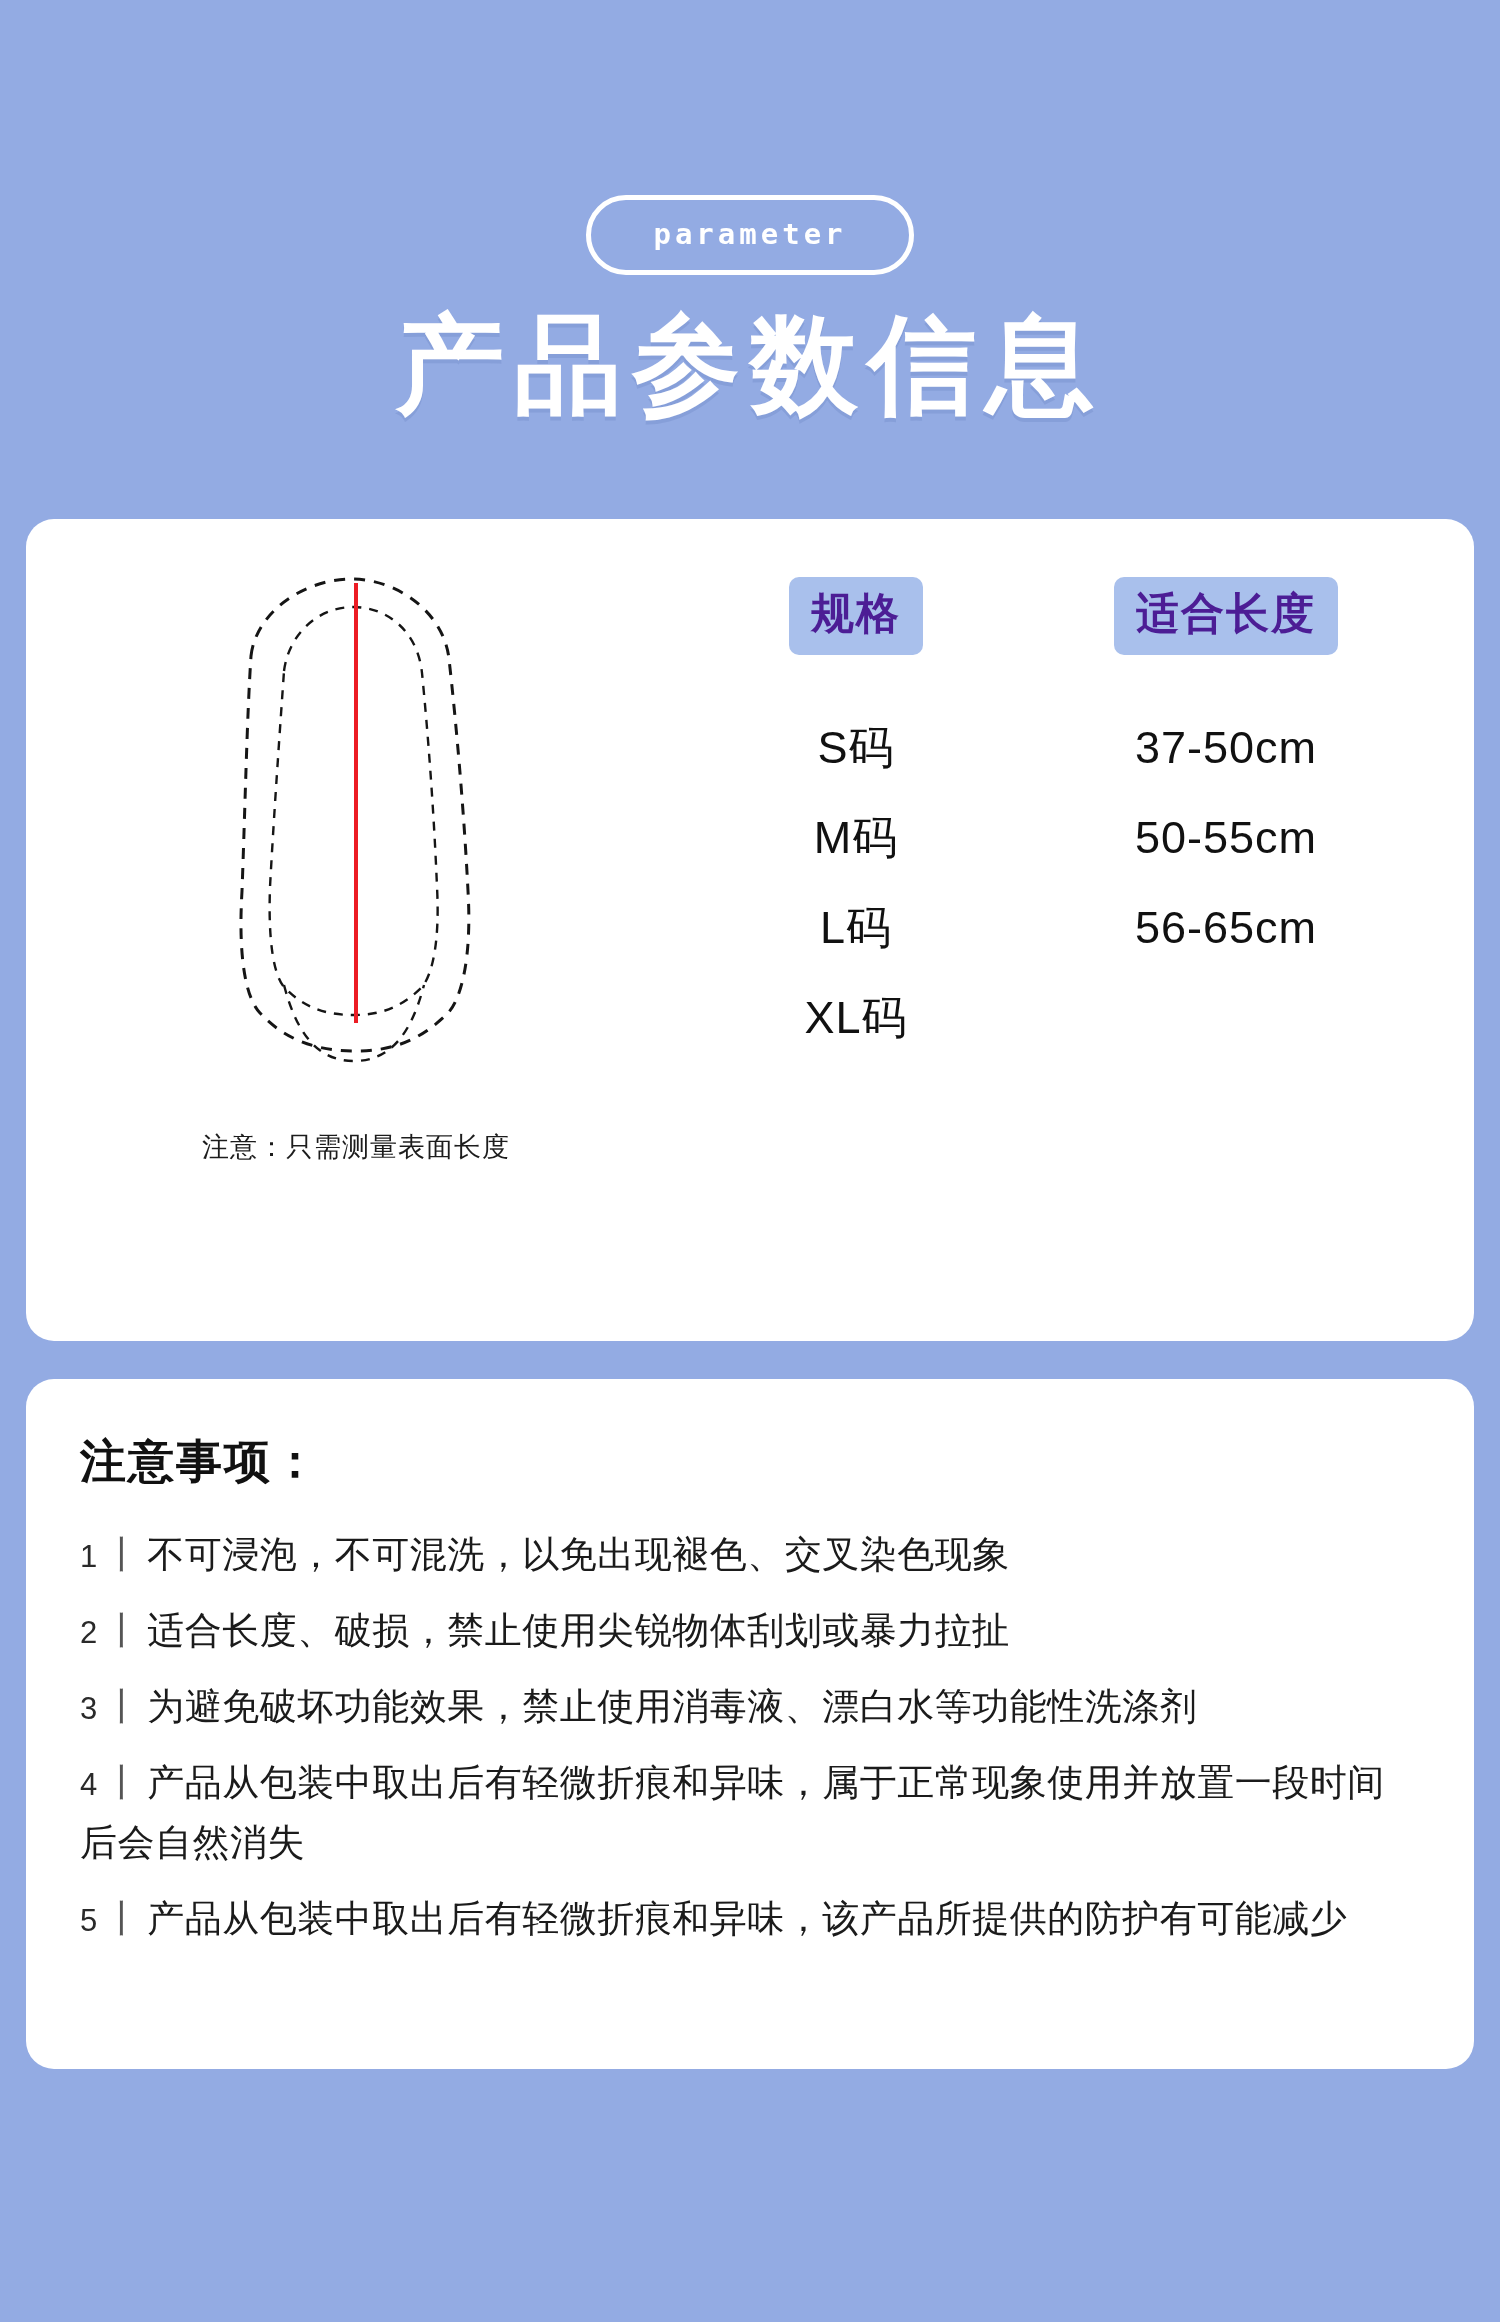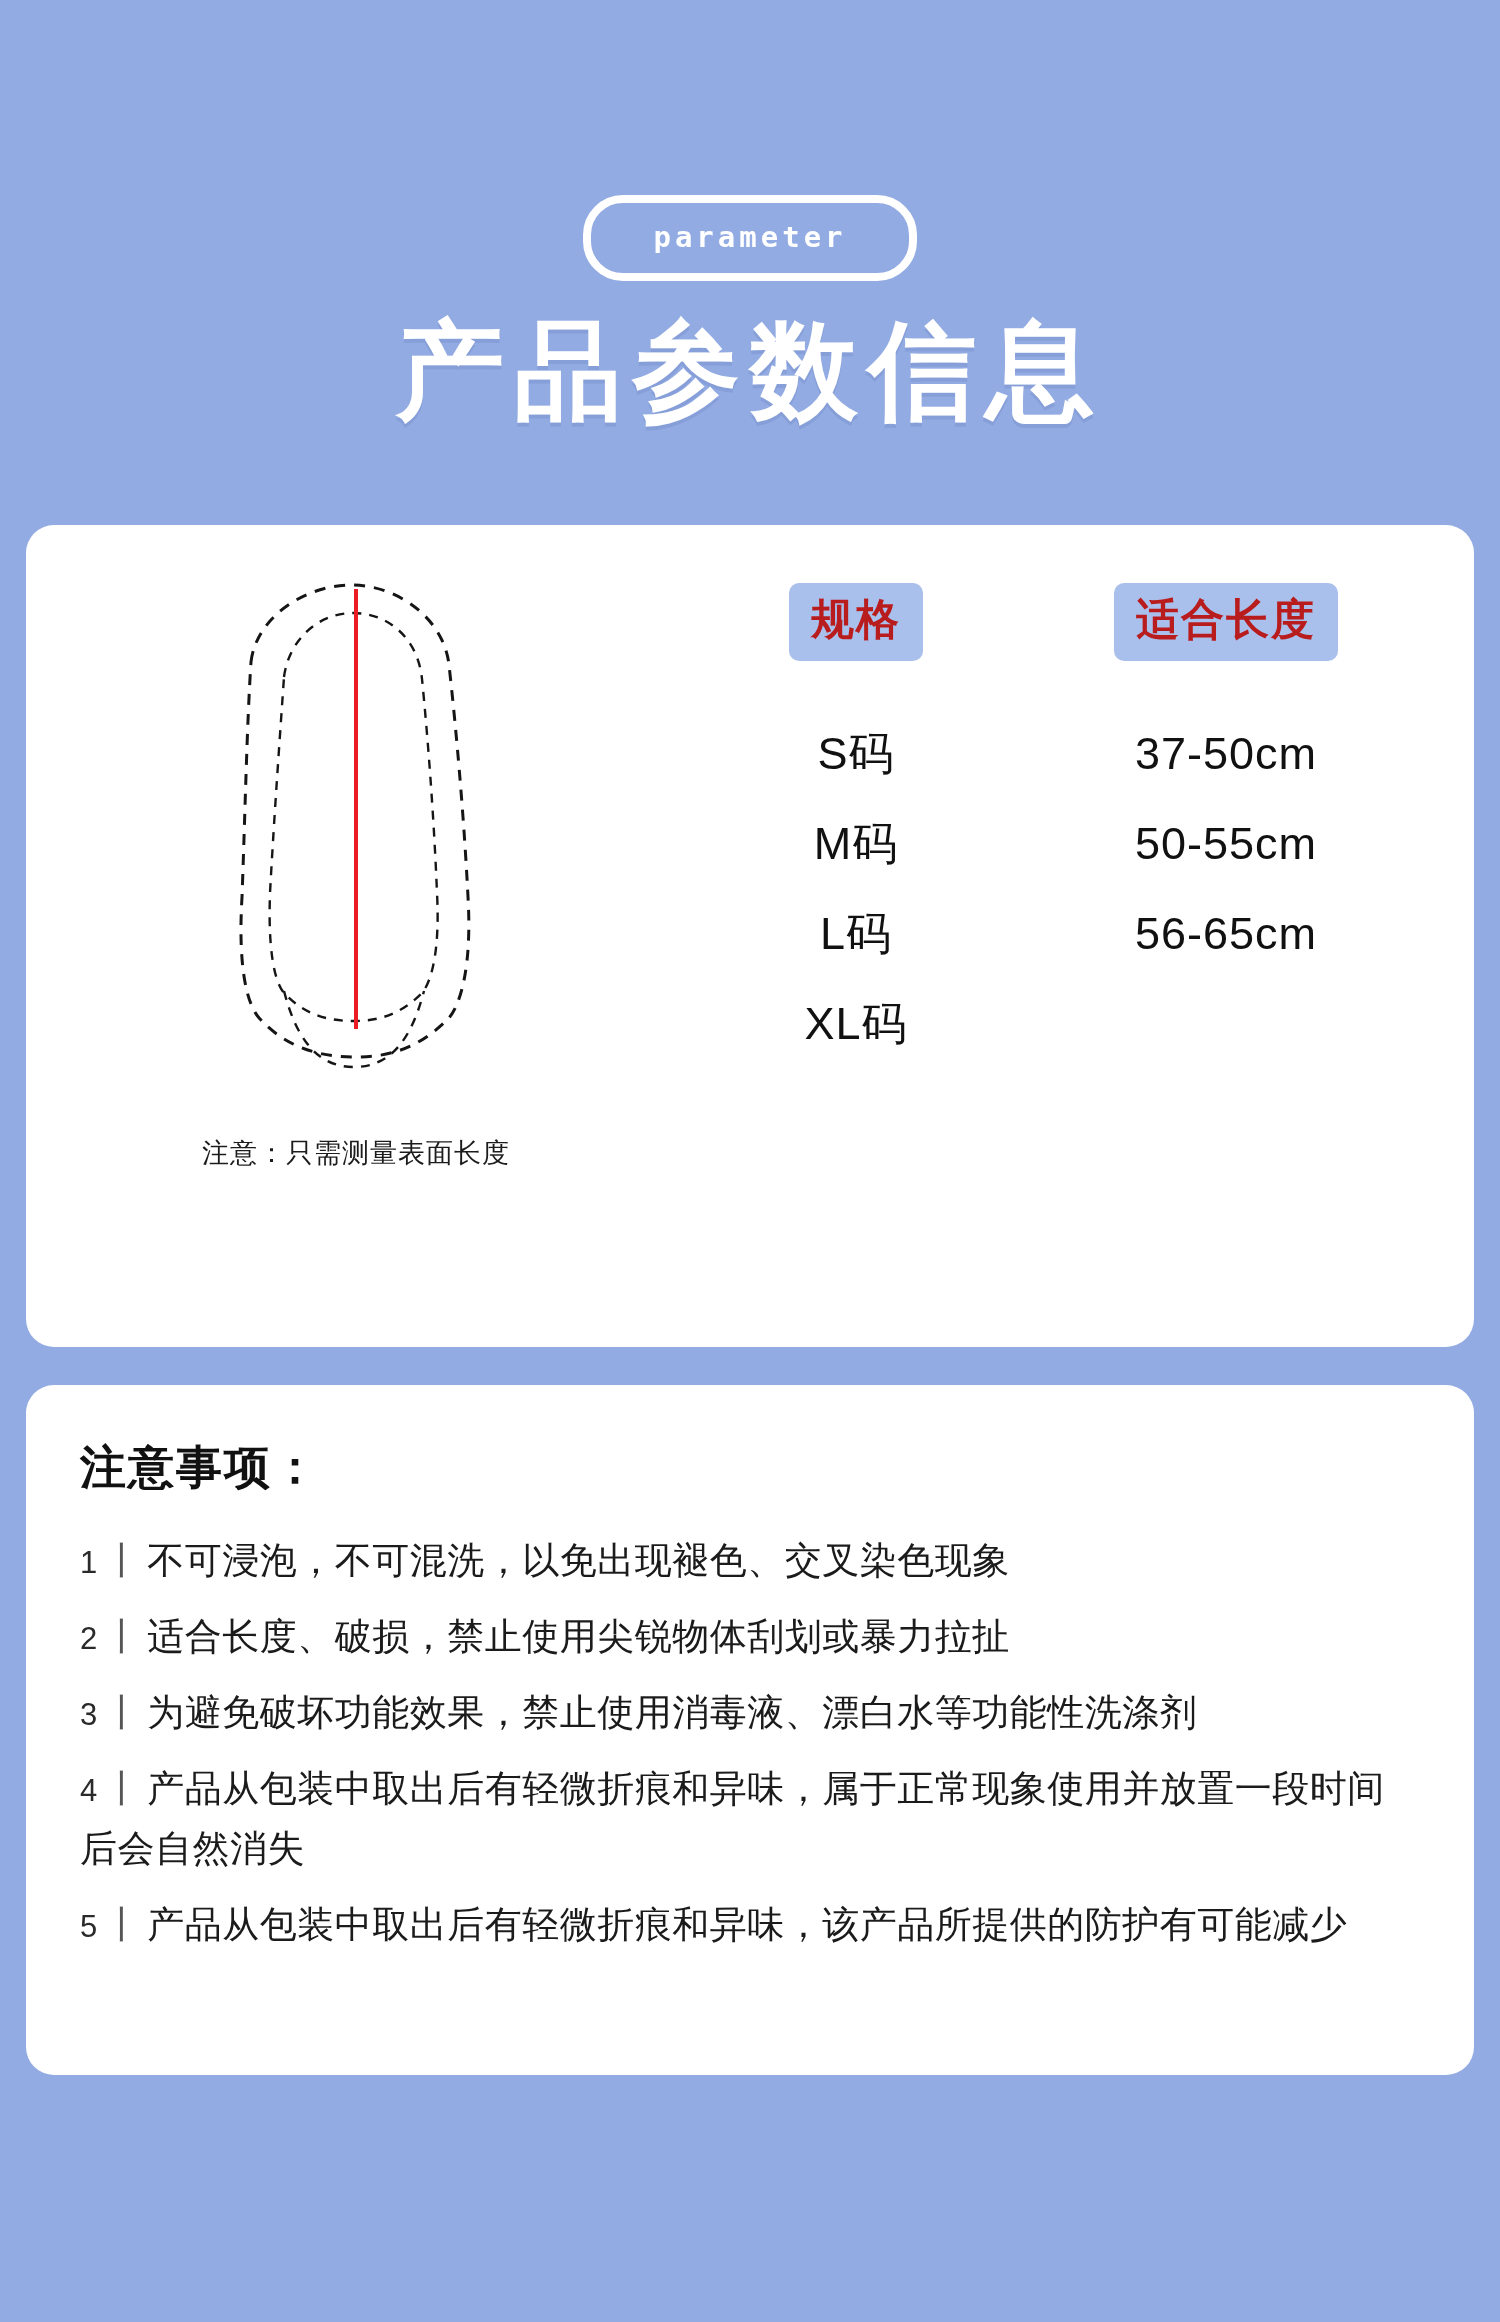--- a/index.html
+++ b/index.html
@@ -17,21 +17,21 @@
 
   
   .header {
     width: 100%;
     text-align: center;
     padding-top: 195px;
     box-sizing: border-box;
   }
   .pill {
     display: inline-block;
-    border: 8px solid #ffffff;
+    border: 5px solid #ffffff;
     border-radius: 40px;
     padding: 17px 62px 19px;
     color: #ffffff;
     font-size: 29px;
     letter-spacing: 4px;
     font-family: "DejaVu Sans Mono", "Liberation Mono", monospace;
     font-weight: bold;
   }
   .main-title {
     margin-top: 28px;
@@ -87,21 +87,21 @@
     padding-top: 58px;
   }
   .table-head {
     display: flex;
   }
   .col-a { width: 340px; text-align: center; }
   .col-b { width: 400px; text-align: center; }
   .head-pill {
     display: inline-block;
     background: #a9c0ec;
-    color: #b91c1c;
+    color: #4c1d95;
     font-size: 43px;
     font-weight: bold;
     padding: 8px 22px 12px;
     border-radius: 10px;
     letter-spacing: 2px;
   }
   .table-rows { margin-top: 48px; }
   .trow {
     display: flex;
     height: 90px;

